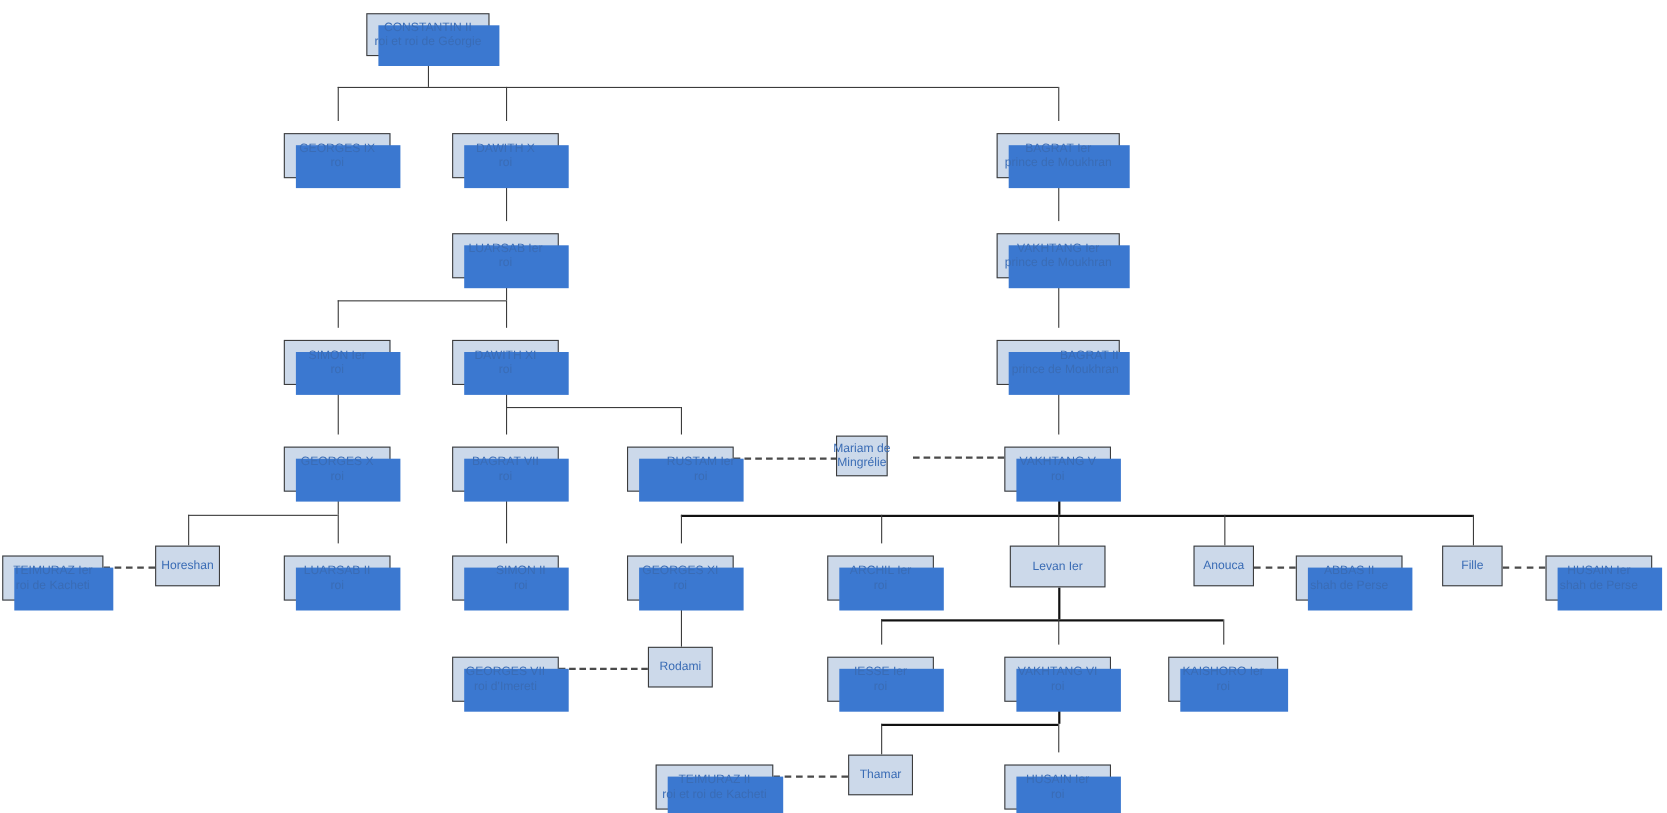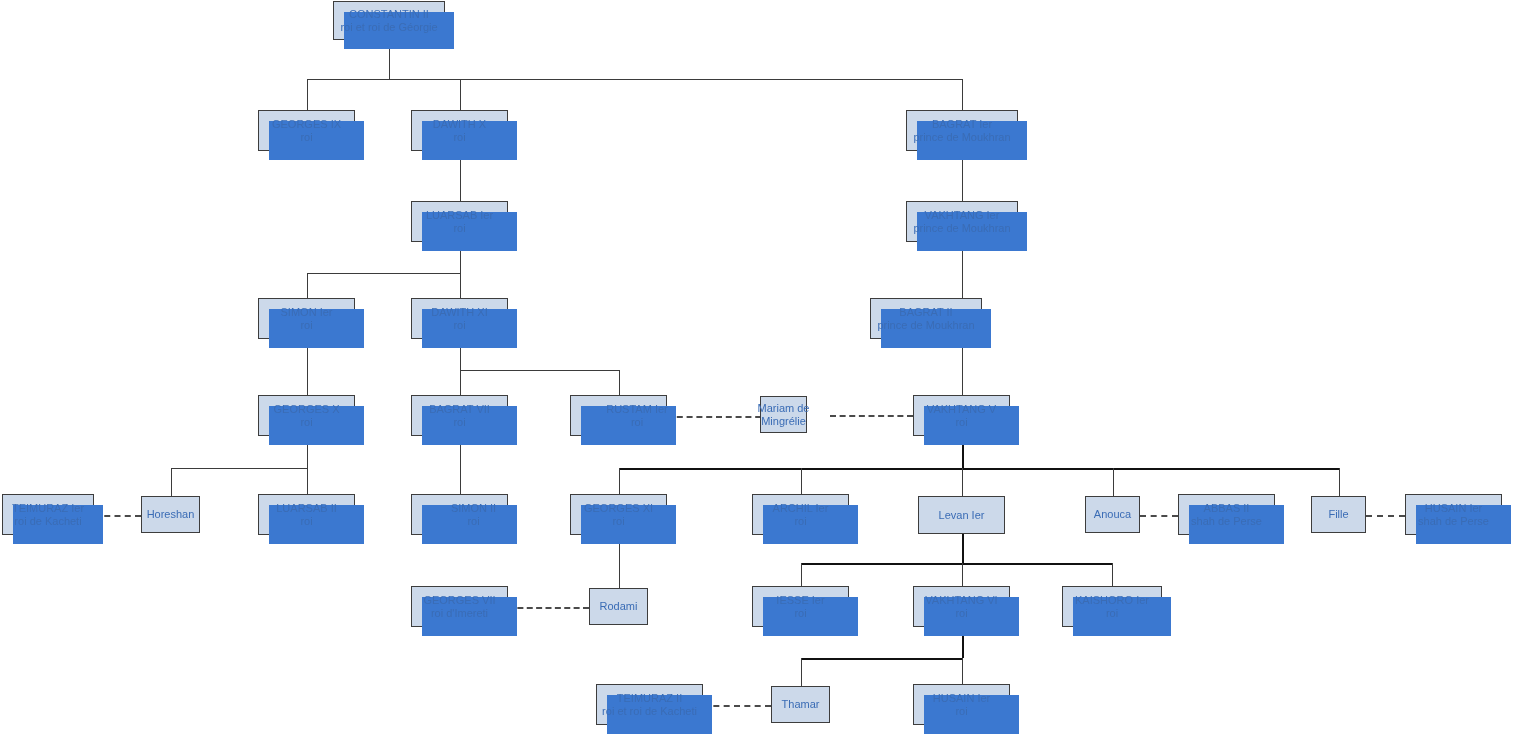--- a/index.html
+++ b/index.html
@@ -37,21 +37,21 @@
   .node .l2{white-space:nowrap;}
   
   .node.sh::after{
     content:"";
     position:absolute;
     left:10px;top:10px;
     width:100%;height:100%;
     background:#3b78d0;
     z-index:-1;
   }
-  .node.sh{z-index:5;}
+  .node.sh{z-index:5;margin-top:11px;}
   .spouse{font-size:11px;}
 </style>
 </head>
 <body>
 
 <div id="canvas">
     <div class="ln v" style="left: 389px; top: 40px; height: 39px;"></div>
     <div class="ln h" style="left: 307px; top: 79px; width: 655px;"></div>
     <div class="ln v" style="left: 307px; top: 79px; height: 31px;"></div>
     <div class="ln v" style="left: 460px; top: 79px; height: 31px;"></div>
@@ -123,21 +123,21 @@
       <div class="l2">prince de Moukhran</div>
     </div>
     <div class="node sh" style="left: 258px; top: 298px; width: 97px; height: 41px;">
       <div class="l1">SIMON Ier</div>
       <div class="l2">roi</div>
     </div>
     <div class="node sh" style="left: 411px; top: 298px; width: 97px; height: 41px;">
       <div class="l1">DAWITH XI</div>
       <div class="l2">roi</div>
     </div>
-    <div class="node sh" style="left: 870px; top: 298px; width: 112px; height: 41px;">
+    <div class="node sh" style="left: 906px; top: 298px; width: 112px; height: 41px; align-items: flex-end;">
       <div class="l1">BAGRAT II</div>
       <div class="l2">prince de Moukhran</div>
     </div>
     <div class="node sh" style="left: 258px; top: 395px; width: 97px; height: 41px;">
       <div class="l1">GEORGES X</div>
       <div class="l2">roi</div>
     </div>
     <div class="node sh" style="left: 411px; top: 395px; width: 97px; height: 41px;">
       <div class="l1">BAGRAT VII</div>
       <div class="l2">roi</div>

